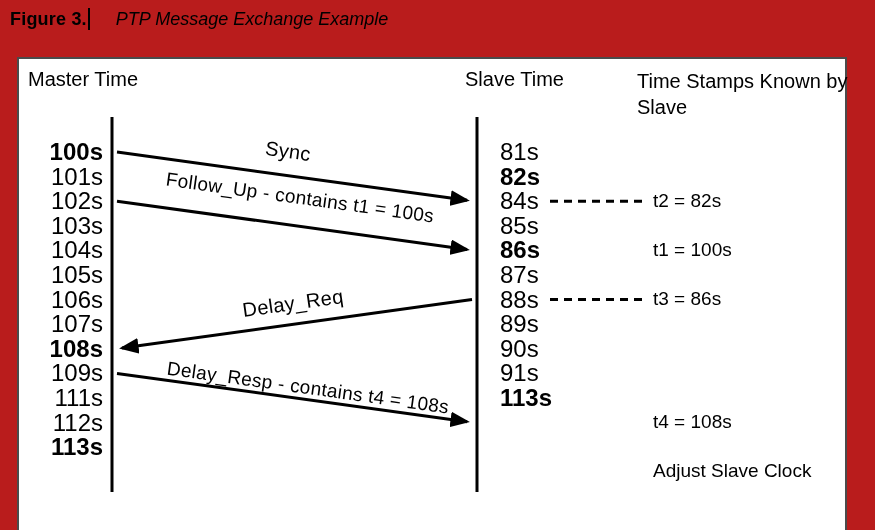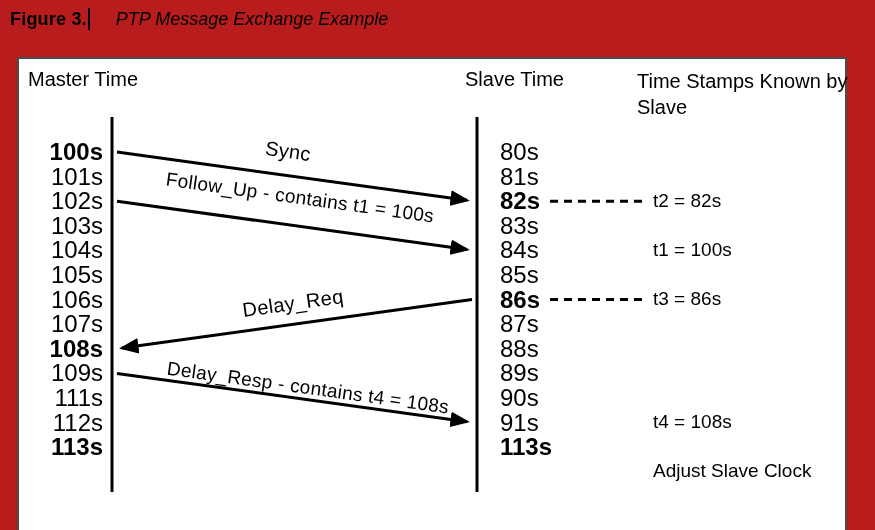--- a/index.html
+++ b/index.html
@@ -137,24 +137,22 @@
       <div class="trow">106s</div>
       <div class="trow">107s</div>
       <div class="trow bold">108s</div>
       <div class="trow">109s</div>
       <div class="trow">111s</div>
       <div class="trow">112s</div>
       <div class="trow bold">113s</div>
     </div>
 
     <div class="timecol slave-col">
-      <div class="trow">80s</div>
       <div class="trow">81s</div>
       <div class="trow bold">82s</div>
-      <div class="trow">83s</div>
       <div class="trow">84s</div>
       <div class="trow">85s</div>
       <div class="trow bold">86s</div>
       <div class="trow">87s</div>
       <div class="trow">88s</div>
       <div class="trow">89s</div>
       <div class="trow">90s</div>
       <div class="trow">91s</div>
       <div class="trow bold">113s</div>
     </div>

